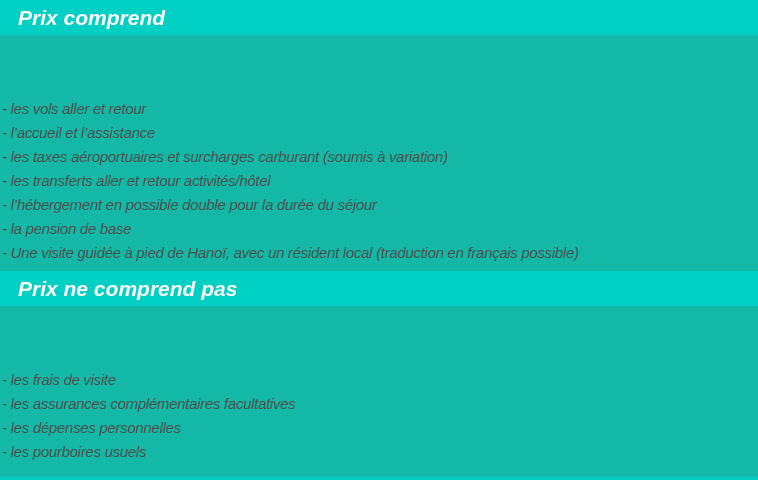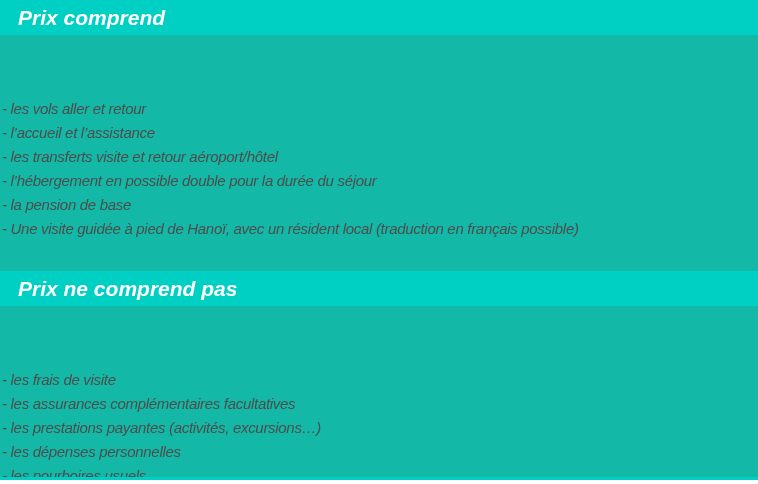--- a/index.html
+++ b/index.html
@@ -68,33 +68,33 @@
 
 <div class="page">
 
   <header class="section-bar bar-1">
     <h2 class="section-title">Prix comprend</h2>
   </header>
 
   <div class="item-list list-1">
     <p class="item">- les vols aller et retour</p>
     <p class="item">- l’accueil et l’assistance</p>
-    <p class="item">- les transferts visite et retour aéroport/hôtel</p>
+    <p class="item">- les taxes aéroportuaires et surcharges carburant (soumis à variation)</p>
+    <p class="item">- les transferts aller et retour activités/hôtel</p>
     <p class="item">- l’hébergement en possible double pour la durée du séjour</p>
     <p class="item">- la pension de base</p>
     <p class="item">- Une visite guidée à pied de Hanoï, avec un résident local (traduction en français possible)</p>
   </div>
 
   <header class="section-bar bar-2">
     <h2 class="section-title">Prix ne comprend pas</h2>
   </header>
 
   <div class="item-list list-2">
     <p class="item">- les frais de visite</p>
     <p class="item">- les assurances complémentaires facultatives</p>
-    <p class="item">- les prestations payantes (activités, excursions…)</p>
     <p class="item">- les dépenses personnelles</p>
     <p class="item">- les pourboires usuels</p>
   </div>
 
   <div class="bottom-accent"></div>
 
 </div>
 
 </body></html>

